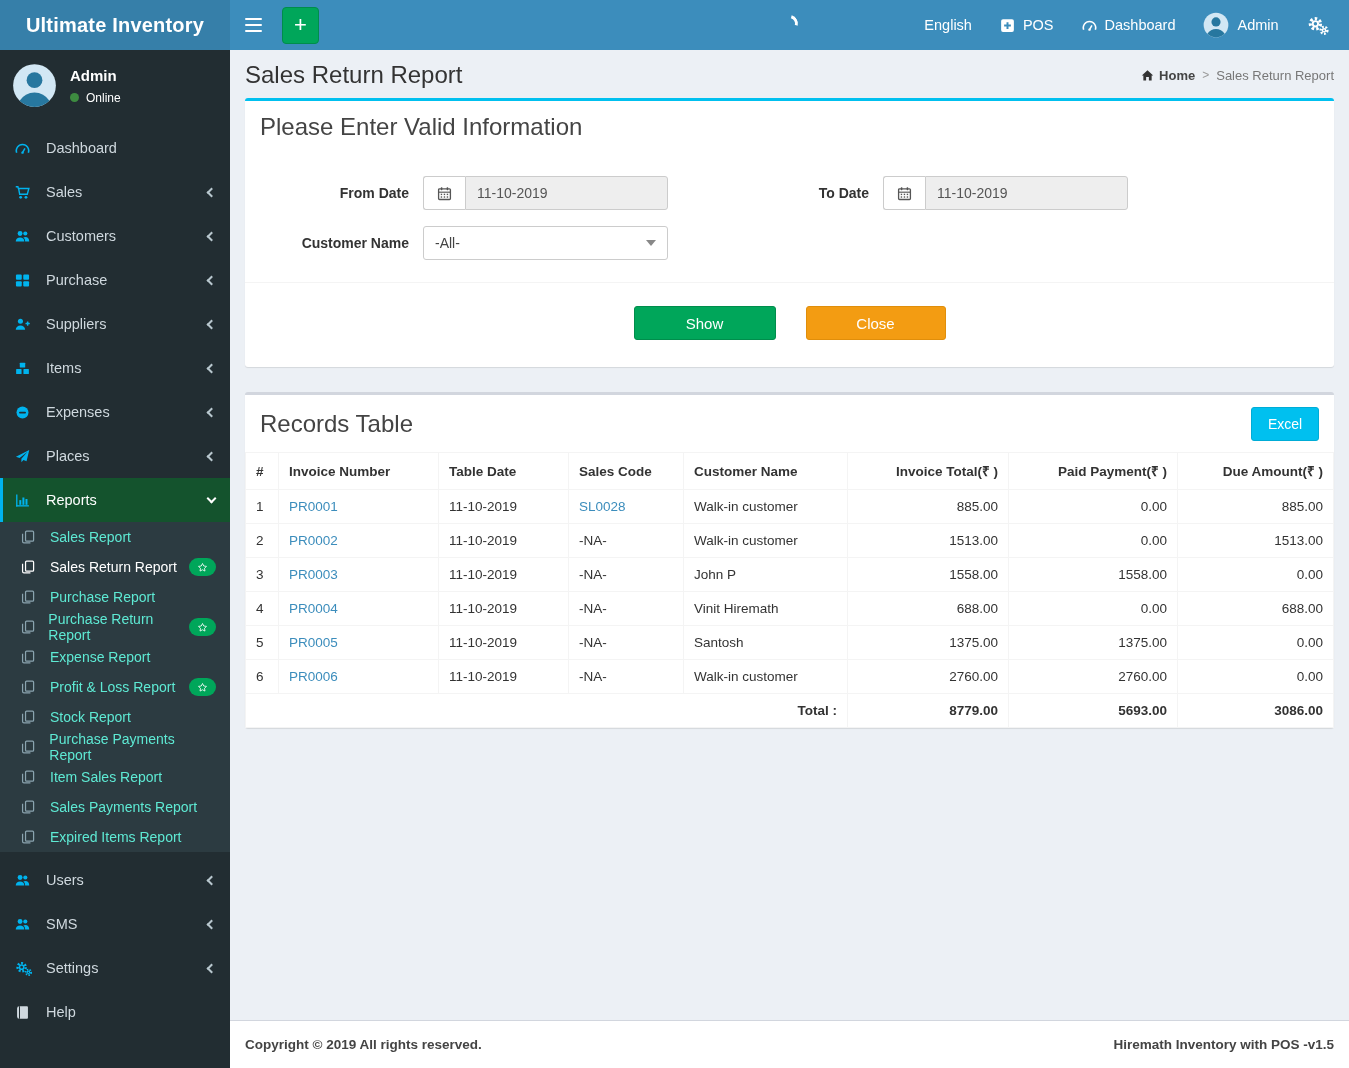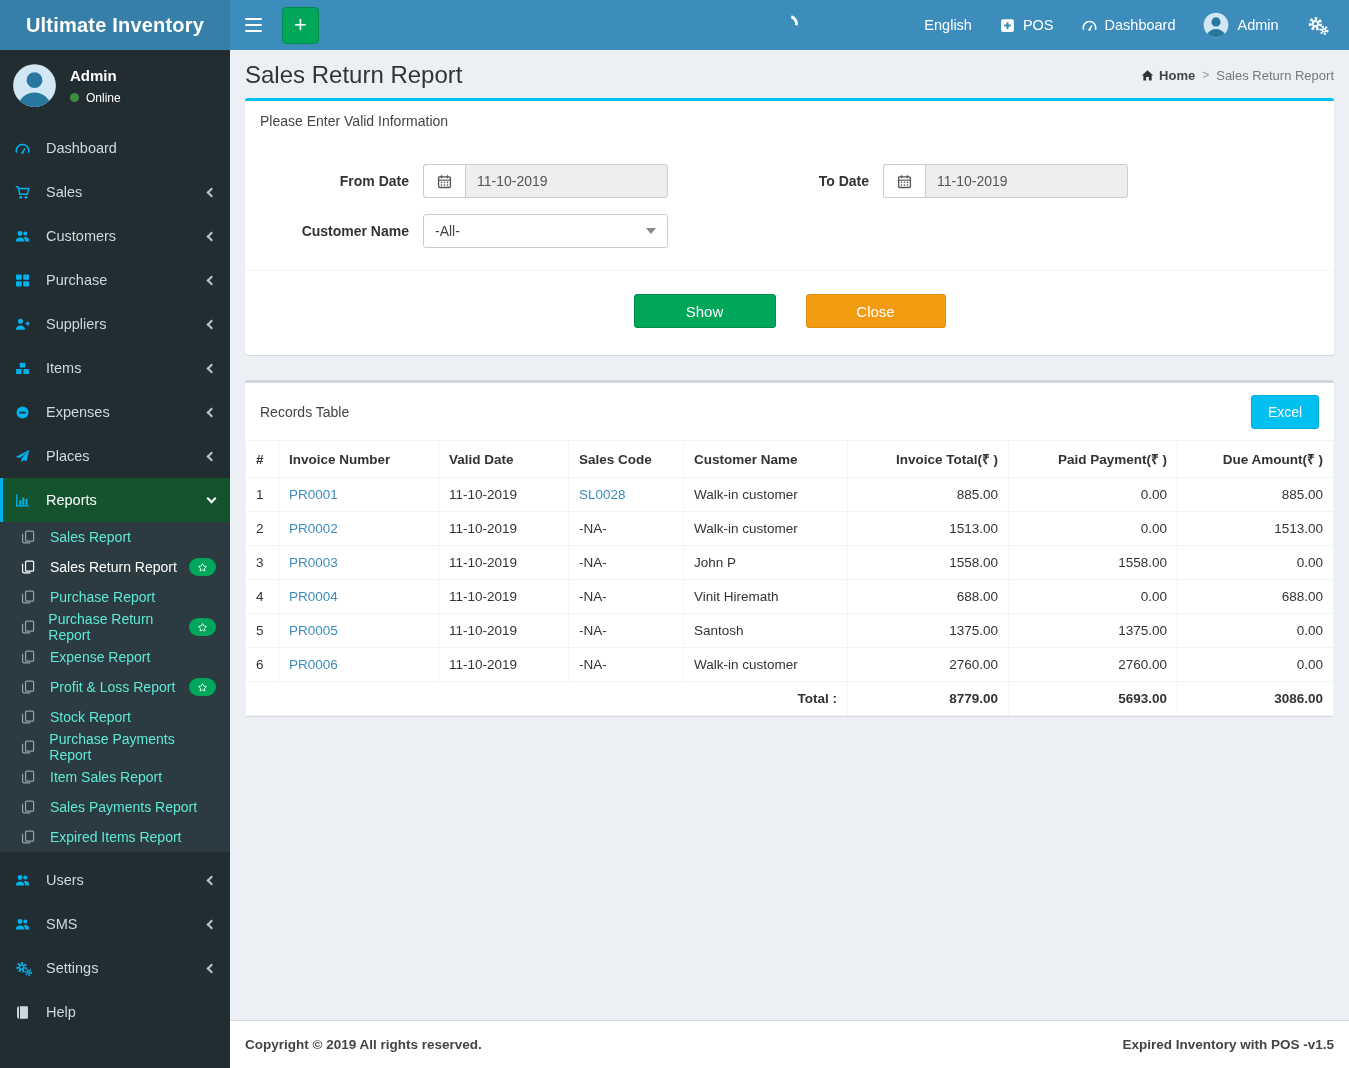--- a/index.html
+++ b/index.html
@@ -83,21 +83,21 @@
   .breadcrumb { display:flex; align-items:center; gap:7px; font-size:13px; color:#444; }
   .bc-home { display:flex; align-items:center; gap:5px; cursor:pointer; font-weight:bold; color:#444; }
   .bc-home .n-icon { color:#333; font-size:13px; }
   .bc-sep { color:#999; font-size:12px; }
   .bc-current { color:#777; }
 
   .box { background:#fff; margin:0 15px; border-radius:3px; box-shadow:0 1px 1px rgba(0,0,0,.1); }
   .box-info { border-top:3px solid #00c0ef; }
   .box-default { border-top:3px solid #d2d6de; margin-top:25px; }
   .box-header { display:flex; align-items:center; padding:12px 15px 11px; }
-  .box-title { font-size:14px; color:#444; }
+  .box-title { font-size:24px; color:#444; }
 
   .box-body { padding:10px 15px 6px; }
   .form-row { display:flex; align-items:center; margin:14px 0 16px; }
   .f-label { width:163px; text-align:right; padding-right:14px; font-weight:bold; font-size:14px; color:#333; }
   .f-label2 { width:215px; text-align:right; padding-right:14px; font-weight:bold; font-size:14px; color:#333; }
   .input-group { display:flex; width:245px; }
   .ig-addon {
     width:42px; height:34px; border:1px solid #ccc; border-right:none; background:#fff; color:#555;
     display:flex; align-items:center; justify-content:center; border-radius:3px 0 0 3px; font-size:15px; cursor:pointer;
   }
@@ -606,21 +606,21 @@
           <col style="width:169px">
           <col>
       </colgroup>
       <thead>
         <tr data-name="table-header-row">
 
             <th data-name="column-header">#</th>
 
             <th data-name="column-header">Invoice Number</th>
 
-            <th data-name="column-header">Valid Date</th>
+            <th data-name="column-header">Table Date</th>
 
             <th data-name="column-header">Sales Code</th>
 
             <th data-name="column-header">Customer Name</th>
 
             <th data-name="column-header" data-align="right">Invoice Total(₹ )</th>
 
             <th data-name="column-header" data-align="right">Paid Payment(₹ )</th>
 
             <th data-name="column-header" data-align="right">Due Amount(₹ )</th>
@@ -700,15 +700,15 @@
           <td class="num-right bold" data-name="total-invoice">8779.00</td>
           <td class="num-right bold" data-name="total-paid">5693.00</td>
           <td class="num-right bold" data-name="total-due">3086.00</td>
         </tr>
       </tfoot>
     </table>
   </div>
 
   <div class="main-footer" data-name="page-footer">
     <span data-name="copyright-text">Copyright © 2019 All rights reserved.</span>
-    <span data-name="version-text">Expired Inventory with POS -v1.5</span>
+    <span data-name="version-text">Hiremath Inventory with POS -v1.5</span>
   </div>
 </div>
 
 </body></html>

